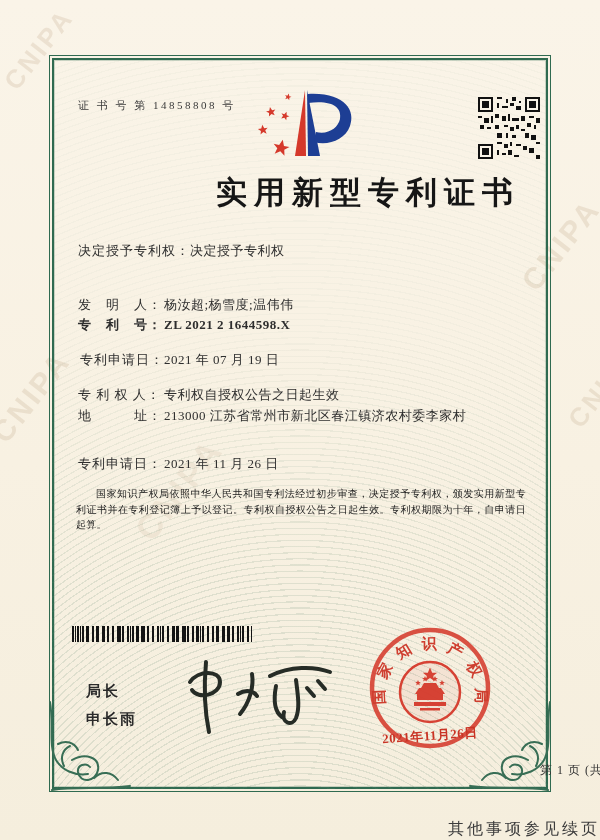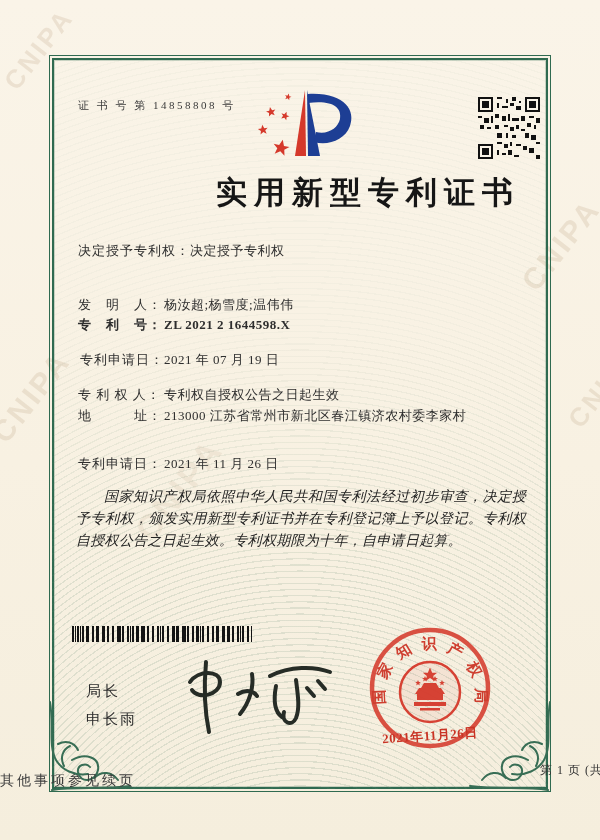--- a/index.html
+++ b/index.html
@@ -47,52 +47,52 @@
     position:absolute;left:0;top:172px;width:520px;text-align:right;
     font-size:31px;font-weight:700;letter-spacing:7px;color:#161616;
   }
   .fields{position:absolute;left:78px;top:240px;width:450px;font-size:13px;color:#2e2e2e;}
   .frow{position:absolute;left:0;white-space:nowrap;}
   .frow .lbl{display:inline-block;min-width:86px;letter-spacing:1px;}
   .frow .val{letter-spacing:0.5px;}
   .grant-col{position:absolute;left:227px;top:0;white-space:nowrap;}
   .paras{
     position:absolute;left:76px;top:486px;width:450px;
-    font-size:14px;line-height:1.56;color:#222;text-align:justify;
-    font-style:italic;letter-spacing:0.3px;
+    font-size:10px;line-height:1.56;color:#222;text-align:justify;
+    letter-spacing:0.3px;
   }
   .paras p{margin:0;text-indent:2em;}
   .barcode{
     position:absolute;left:72px;top:626px;width:180px;height:16px;
     background:
       repeating-linear-gradient(90deg,#141414 0 2px,transparent 2px 5px),
       repeating-linear-gradient(90deg,#141414 0 1px,transparent 1px 8px),
       repeating-linear-gradient(90deg,transparent 0 3px,#141414 3px 4px,transparent 4px 11px);
   }
   .director-label,.director-name{
     position:absolute;left:86px;
     font-family:"Liberation Sans","DejaVu Sans",sans-serif;
-    font-weight:400;font-size:15px;color:#2b2b2b;letter-spacing:2px;
+    font-weight:700;font-size:15px;color:#2b2b2b;letter-spacing:2px;
   }
   .director-label{top:682px;}
   .director-name{top:710px;}
   .signature{position:absolute;left:168px;top:650px;width:180px;height:100px;}
   .seal{position:absolute;left:366px;top:624px;width:128px;height:128px;opacity:0.95;}
   .seal-date{
     position:absolute;left:362px;top:727px;width:136px;text-align:center;
     color:#c93425;font-size:13px;font-weight:600;letter-spacing:0.5px;
     transform:rotate(-4deg);
   }
   .page-indicator{
     position:absolute;left:0;top:762px;width:600px;text-align:right;
     font-size:12px;letter-spacing:1px;color:#333;padding-left:36px;
   }
   .continuation-note{
-    position:absolute;left:0;top:772px;width:600px;text-align:left;
-    font-size:14px;letter-spacing:3px;color:#3c3c3c;
+    position:absolute;left:0;top:819px;width:600px;text-align:right;
+    font-size:16px;letter-spacing:3px;color:#3c3c3c;
   }
 </style>
 </head>
 <body>
 
 <div class="page">
 
   <div class="wm" style="left:-8px;top:34px;font-size:26px;">CNIPA</div>
   <div class="wm" style="left:508px;top:228px;font-size:30px;">CNIPA</div>
   <div class="wm" style="left:-22px;top:380px;font-size:30px;">CNIPA</div>

